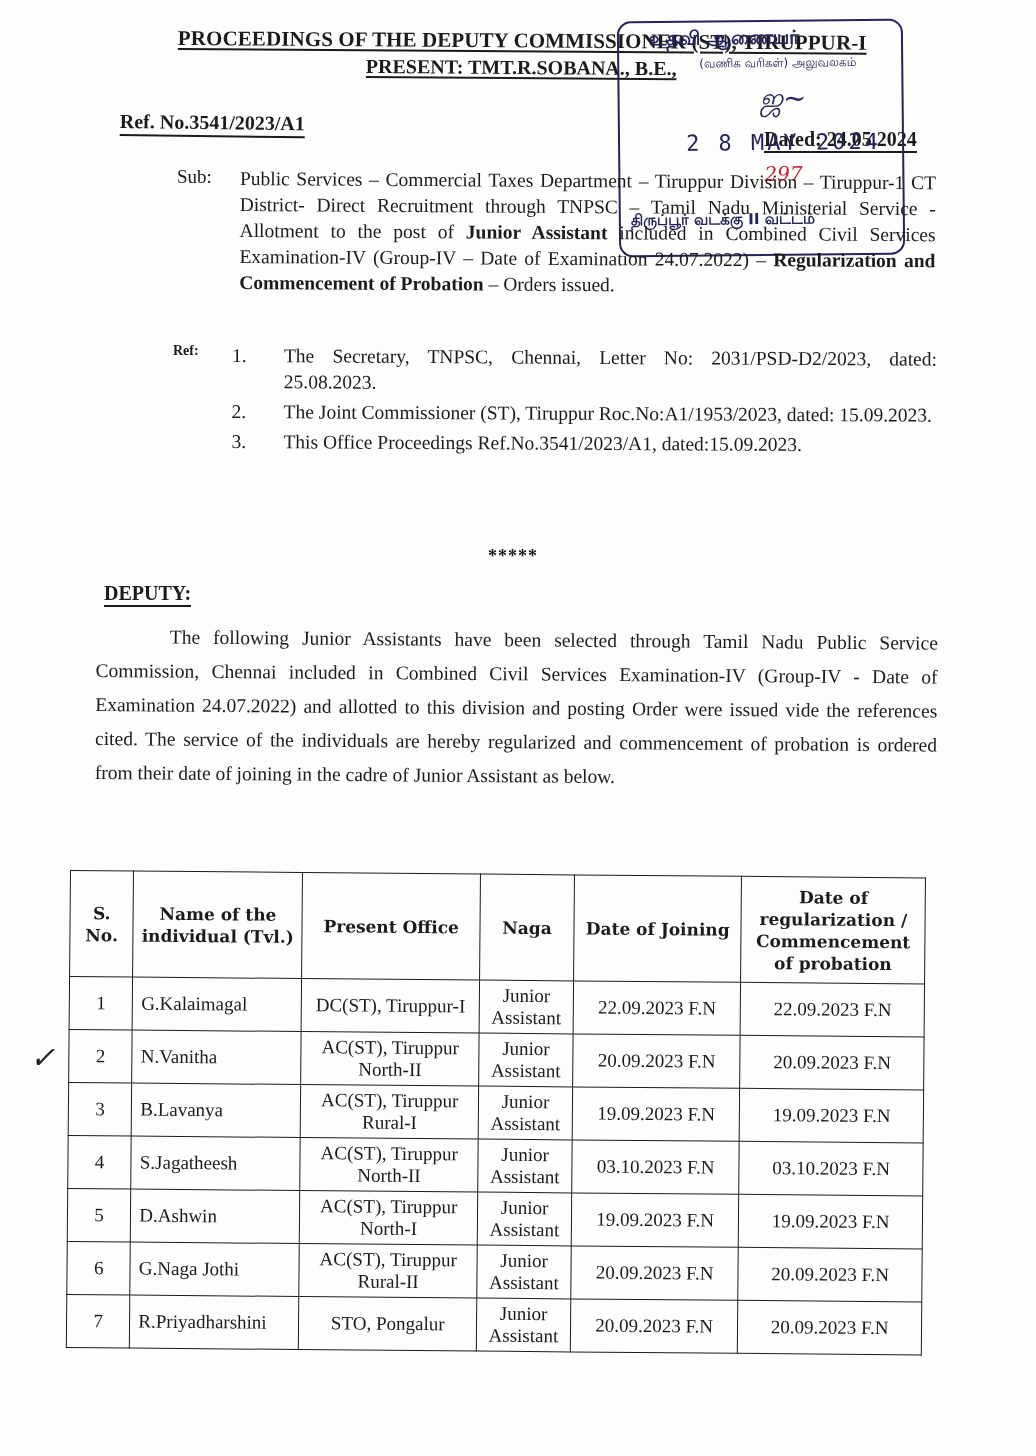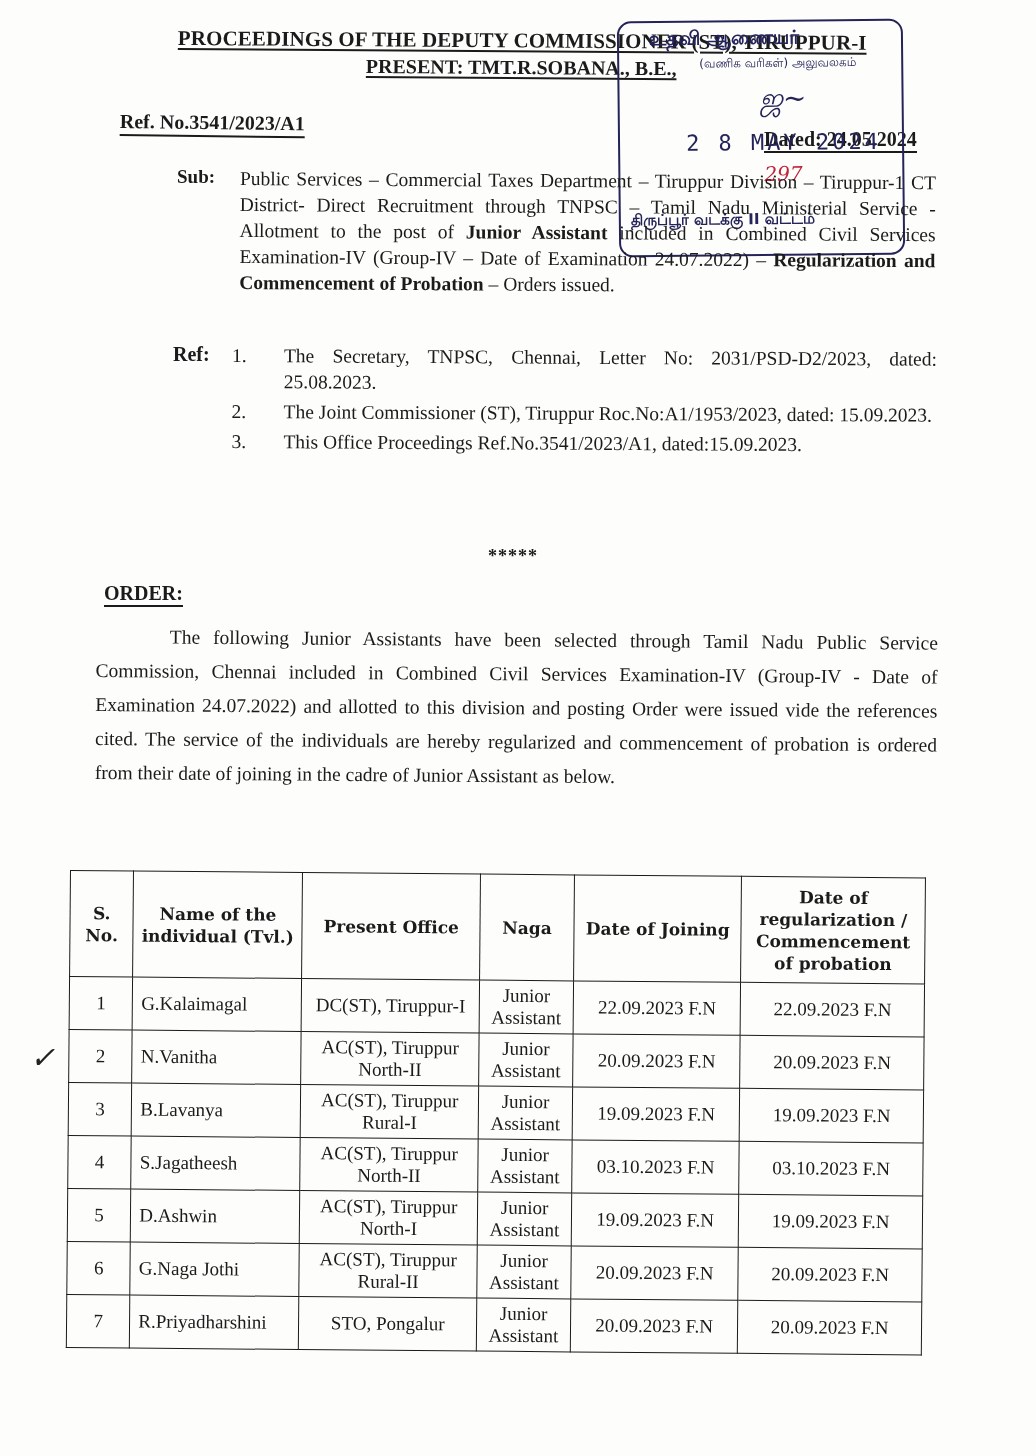--- a/index.html
+++ b/index.html
@@ -48,29 +48,29 @@
       color: #24245a;
     }
     .stamp-line1 { position: absolute; left: 30px; top: 4px; font-family: "DejaVu Sans", sans-serif; font-size: 19px; font-weight: bold; white-space: nowrap; }
     .stamp-line2 { position: absolute; left: 80px; top: 34px; font-family: "DejaVu Sans", sans-serif; font-size: 12px; white-space: nowrap; }
     .stamp-sign { position: absolute; left: 140px; top: 60px; font-family: "DejaVu Serif", serif; font-style: italic; font-size: 28px; }
     .stamp-date { position: absolute; left: 66px; top: 108px; font-family: "DejaVu Sans Mono", monospace; font-size: 22px; letter-spacing: 3px; }
     .stamp-red { position: absolute; left: 120px; top: 140px; font-family: "DejaVu Serif", serif; font-style: italic; font-size: 20px; color: #c0223a; margin-left: 24px; }
     .stamp-bottom { position: absolute; left: 10px; top: 188px; font-family: "DejaVu Sans", sans-serif; font-size: 15px; font-weight: bold; white-space: nowrap; }
 
     
-    .sub-label { position: absolute; left: 177px; top: 166px; font-size: 19px; font-weight: bold; }
+    .sub-label { position: absolute; left: 177px; top: 166px; font-size: 19px; font-weight: normal; }
     .sub-text {
       position: absolute; left: 240px; top: 166px; width: 696px;
       font-size: 19.5px; line-height: 26px; text-align: justify;
       transform: rotate(0.35deg); transform-origin: left top;
     }
     .sub-text b { font-weight: bold; }
 
-    .ref-label { position: absolute; left: 173px; top: 343px; font-size: 20px; font-weight: bold; }
+    .ref-label { position: absolute; left: 173px; top: 343px; font-size: 14px; font-weight: bold; }
     .ref-list { position: absolute; left: 232px; top: 343px; width: 705px; transform: rotate(0.3deg); transform-origin: left top; }
     .ref-item { display: flex; font-size: 19.5px; line-height: 26px; margin-bottom: 4px; }
     .ref-num { width: 52px; flex: none; }
     .ref-body { flex: 1; text-align: justify; }
 
     .stars { position: absolute; left: 488px; top: 546px; font-size: 18px; font-weight: bold; letter-spacing: 1px; }
 
     .order-label {
       position: absolute; left: 104px; top: 582px;
       font-size: 20px; font-weight: bold;
@@ -136,21 +136,21 @@
       <span class="ref-body">The Joint Commissioner (ST), Tiruppur Roc.No:A1/1953/2023, dated: 15.09.2023.</span>
     </div>
     <div class="ref-item">
       <span class="ref-num">3.</span>
       <span class="ref-body">This Office Proceedings Ref.No.3541/2023/A1, dated:15.09.2023.</span>
     </div>
   </div>
 
   <div class="stars">*****</div>
 
-  <div class="order-label">ORDER:</div>
+  <div class="order-label">DEPUTY:</div>
   <div class="order-para">The following Junior  Assistants  have been selected through Tamil Nadu Public Service Commission, Chennai included in Combined Civil  Services Examination-IV (Group-IV  - Date of Examination 24.07.2022) and allotted to this division and posting Order were issued vide the  references cited. The service of the individuals are hereby regularized and commencement of probation is ordered from their date of joining in the cadre of Junior Assistant as below.</div>
 
   <div class="tick-mark">✓</div>
 
   <div class="tbl-wrap">
     <table>
       <thead>
         <tr>
           <th class="c0">S. No.</th>
           <th class="c1">Name of the individual (Tvl.)</th>

